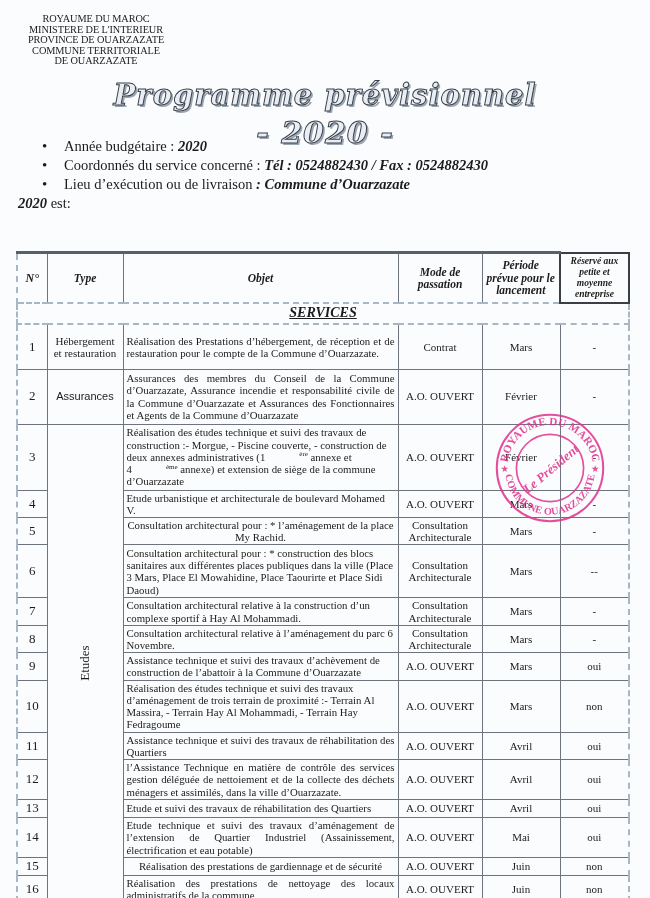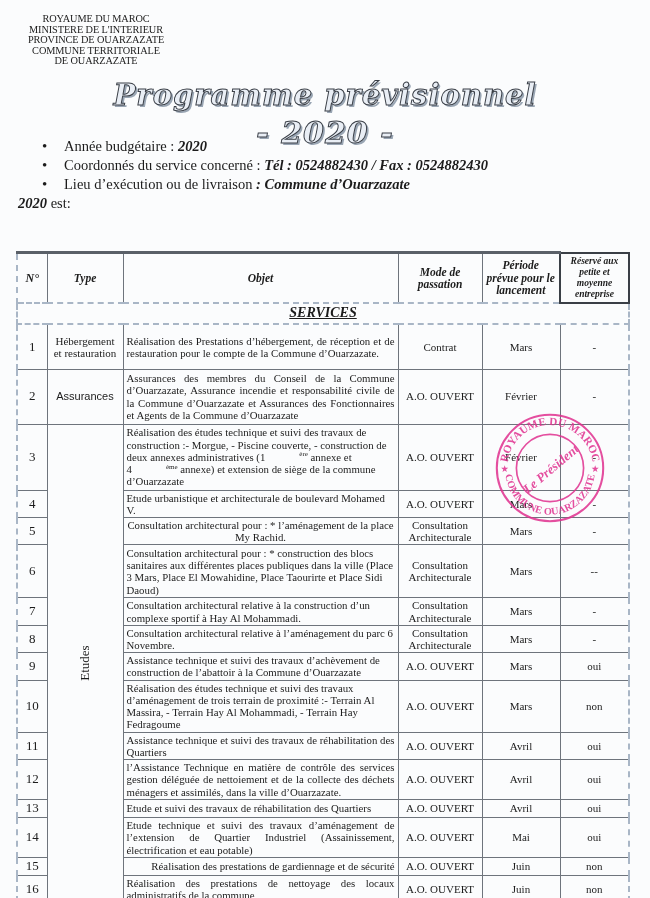--- a/index.html
+++ b/index.html
@@ -221,21 +221,21 @@
     </tr>
     <tr style="height:40px">
       <td class="n outer-l">14</td>
       <td class="obj">Etude technique et suivi des travaux d’aménagement de l’extension de Quartier Industriel (Assainissement, électrification et eau potable)</td>
       <td class="mode">A.O. OUVERT</td>
       <td class="per">Mai</td>
       <td class="pme-val outer-r">oui</td>
     </tr>
     <tr style="height:18px">
       <td class="n outer-l">15</td>
-      <td class="obj" style="text-align:right">Réalisation des prestations de gardiennage et de sécurité</td>
+      <td class="obj" style="text-align:center">Réalisation des prestations de gardiennage et de sécurité</td>
       <td class="mode">A.O. OUVERT</td>
       <td class="per">Juin</td>
       <td class="pme-val outer-r">non</td>
     </tr>
     <tr style="height:26px">
       <td class="n outer-l" style="border-bottom:2px solid #5a6068">16</td>
       <td class="obj" style="border-bottom:2px solid #5a6068">Réalisation des prestations de nettoyage des locaux administratifs de la commune</td>
       <td class="mode" style="border-bottom:2px solid #5a6068">A.O. OUVERT</td>
       <td class="per" style="border-bottom:2px solid #5a6068">Juin</td>
       <td class="pme-val outer-r" style="border-bottom:2px solid #5a6068">non</td>

